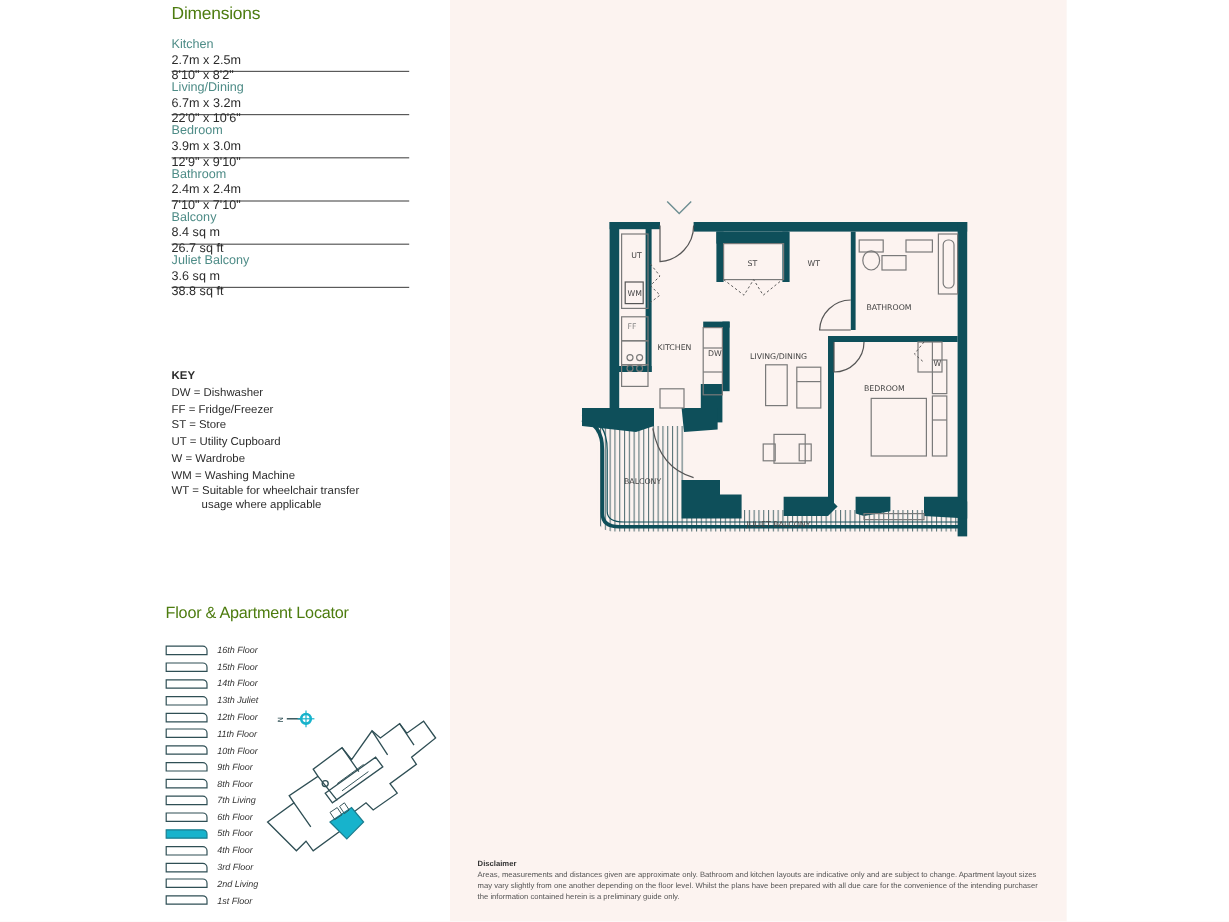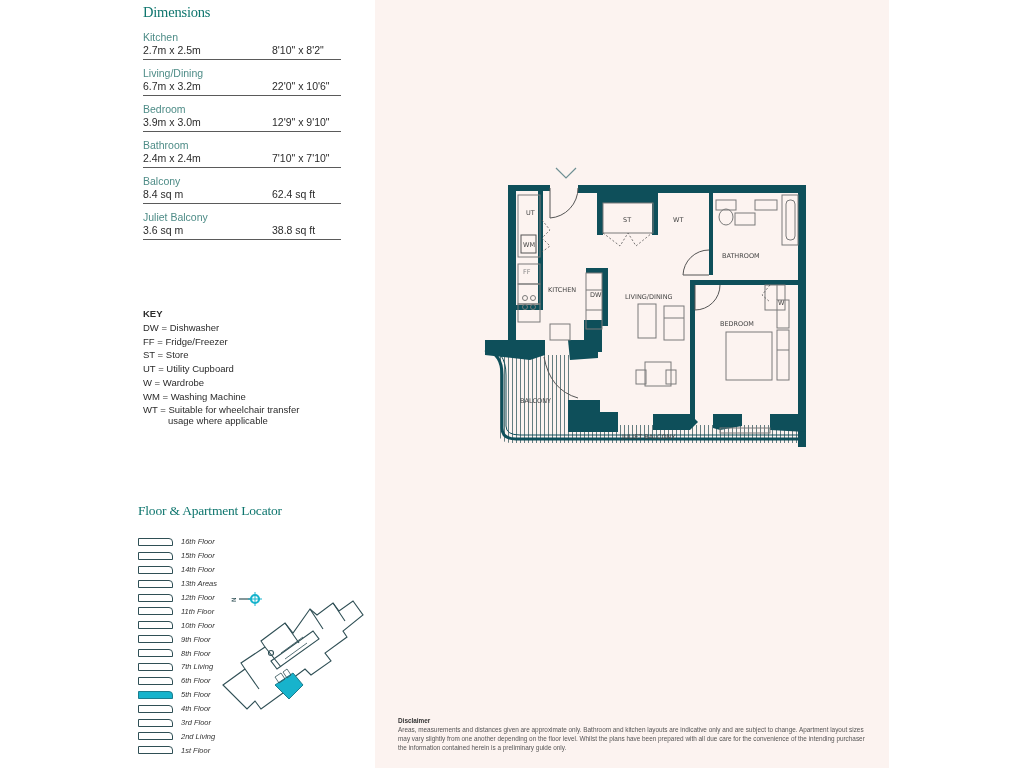--- a/index.html
+++ b/index.html
@@ -7,30 +7,30 @@
     width: 1024px; height: 768px; position: relative; overflow: hidden;
     background: #ffffff;
     font-family: "Liberation Sans", sans-serif;
     color: #2b2b2b;
   }
   .left-panel { position: absolute; left: 0; top: 0; width: 375px; height: 768px; background: #ffffff; }
   .right-panel { position: absolute; left: 375px; top: 0; width: 514px; height: 768px; background: #fcf3f0; }
   .far-right { position: absolute; left: 889px; top: 0; width: 135px; height: 768px; background: #ffffff; }
 
   .serif-title {
-    position: absolute; font-family: Liberation Serif, serif;
-    color: #0f766e; letter-spacing: -0.2px;
+    position: absolute; font-family: Liberation Sans, sans-serif;
+    color: #4d7c0f; letter-spacing: -0.2px;
   }
   #dim-title { left: 143px; top: 4px; font-size: 14.5px; }
   #loc-title { left: 138px; top: 503px; font-size: 13.5px; }
 
   .dim-list { position: absolute; left: 143px; top: 30px; width: 198px; }
   .dim-row { border-bottom: 1.5px solid #5a5a5a; padding: 1px 0 3px 0; height: 30px; box-sizing: border-box; margin-bottom: 6px; }
   .dim-row .lbl { font-size: 10.5px; color: #4e8c87; line-height: 13px; }
-  .dim-row .vals { display: flex; font-size: 10.5px; color: #2b2b2b; line-height: 13px; }
+  .dim-row .vals { display: flex; font-size: 10.5px; color: #2b2b2b; line-height: 13px; flex-direction: column; }
   .dim-row .vals .m { width: 129px; }
   .dim-row.total { margin-top: 8px; }
   .dim-row.total .lbl { font-weight: bold; color: #3c6f6c; }
   .dim-row.total .vals { font-weight: bold; color: #1f1f1f; }
 
   .key { position: absolute; left: 143px; top: 307px; font-size: 9.5px; line-height: 13.8px; color: #2b2b2b; }
   .key .key-title { font-weight: bold; }
   .key .indent { padding-left: 25px; }
 
   .floors { position: absolute; left: 138px; top: 535px; }
@@ -83,21 +83,21 @@
     <div class="lbl">Bathroom</div>
     <div class="vals">
         <span class="m">2.4m x 2.4m</span>
         <span>7'10" x 7'10"</span>
       </div>
   </div>
   <div class="dim-row">
     <div class="lbl">Balcony</div>
     <div class="vals">
         <span class="m">8.4 sq m</span>
-        <span>62.4 sq ft</span>
+        <span>26.7 sq ft</span>
       </div>
   </div>
   <div class="dim-row">
     <div class="lbl">Juliet Balcony</div>
     <div class="vals">
         <span class="m">3.6 sq m</span>
         <span>38.8 sq ft</span>
       </div>
   </div>
 </div>
@@ -124,21 +124,21 @@
   <div class="floor-row">
       <div class="floor-bar"></div>
       <span class="floor-label">15th Floor</span>
     </div>
   <div class="floor-row">
       <div class="floor-bar"></div>
       <span class="floor-label">14th Floor</span>
     </div>
   <div class="floor-row">
       <div class="floor-bar"></div>
-      <span class="floor-label">13th Areas</span>
+      <span class="floor-label">13th Juliet</span>
     </div>
   <div class="floor-row">
       <div class="floor-bar"></div>
       <span class="floor-label">12th Floor</span>
     </div>
   <div class="floor-row">
       <div class="floor-bar"></div>
       <span class="floor-label">11th Floor</span>
     </div>
   <div class="floor-row">

